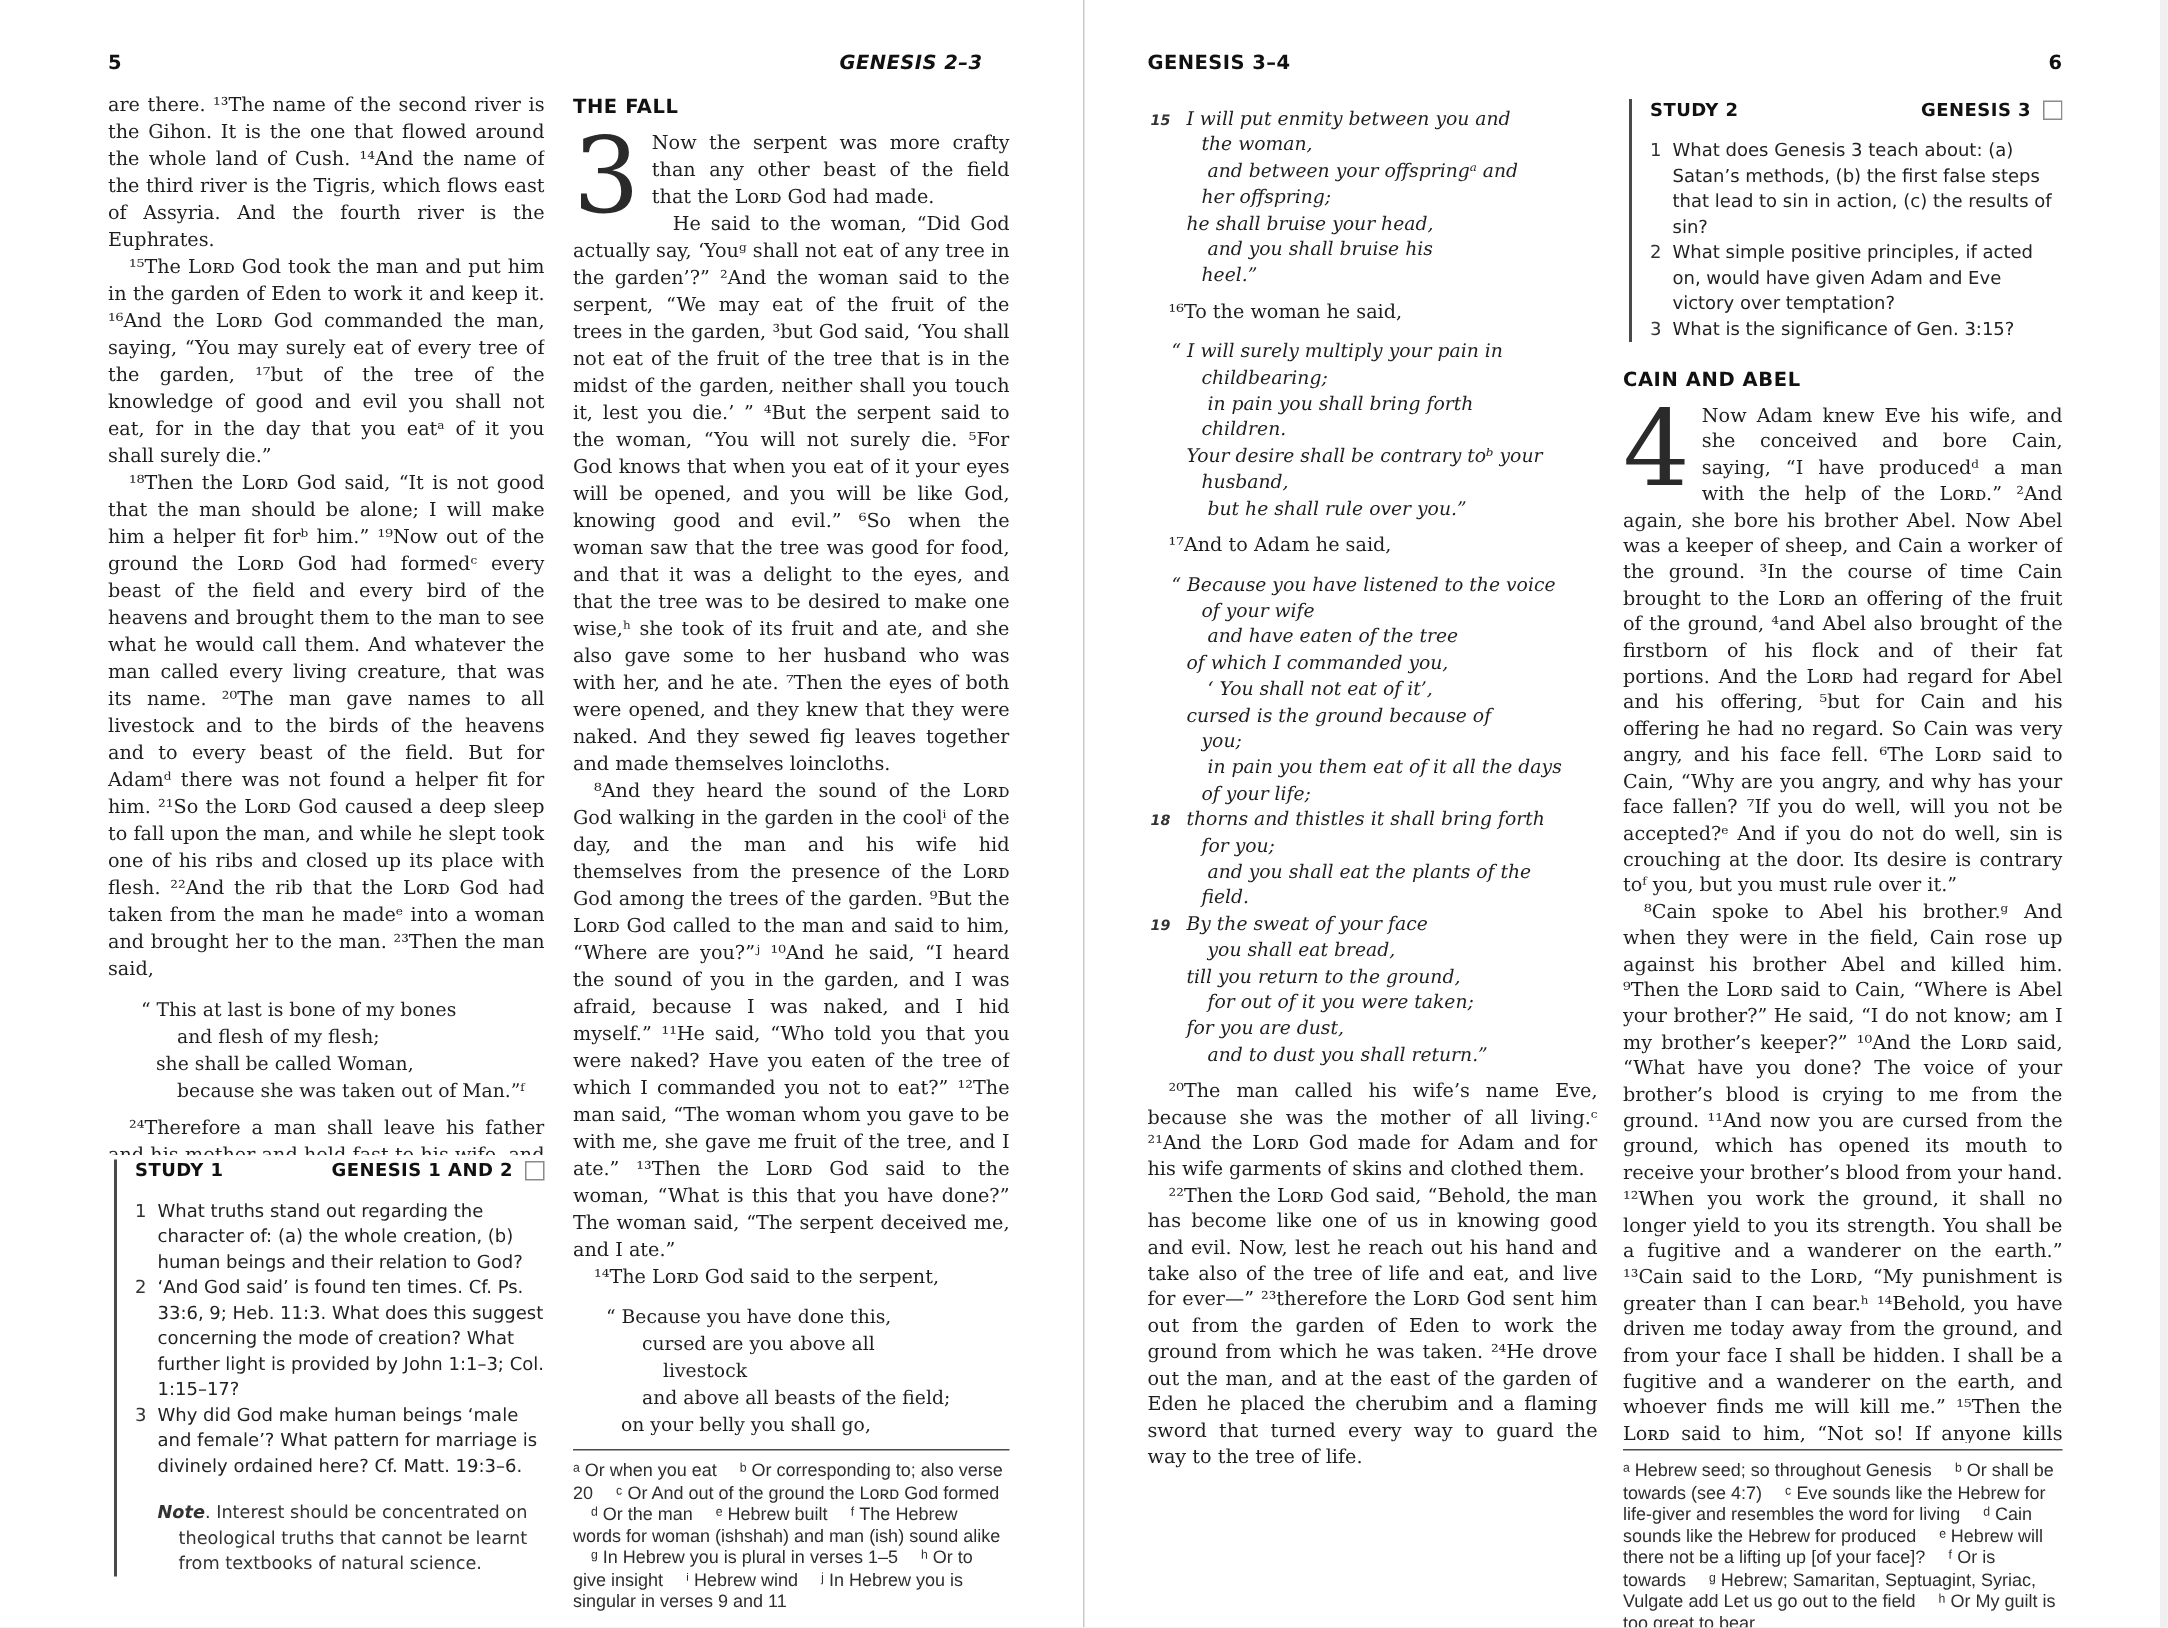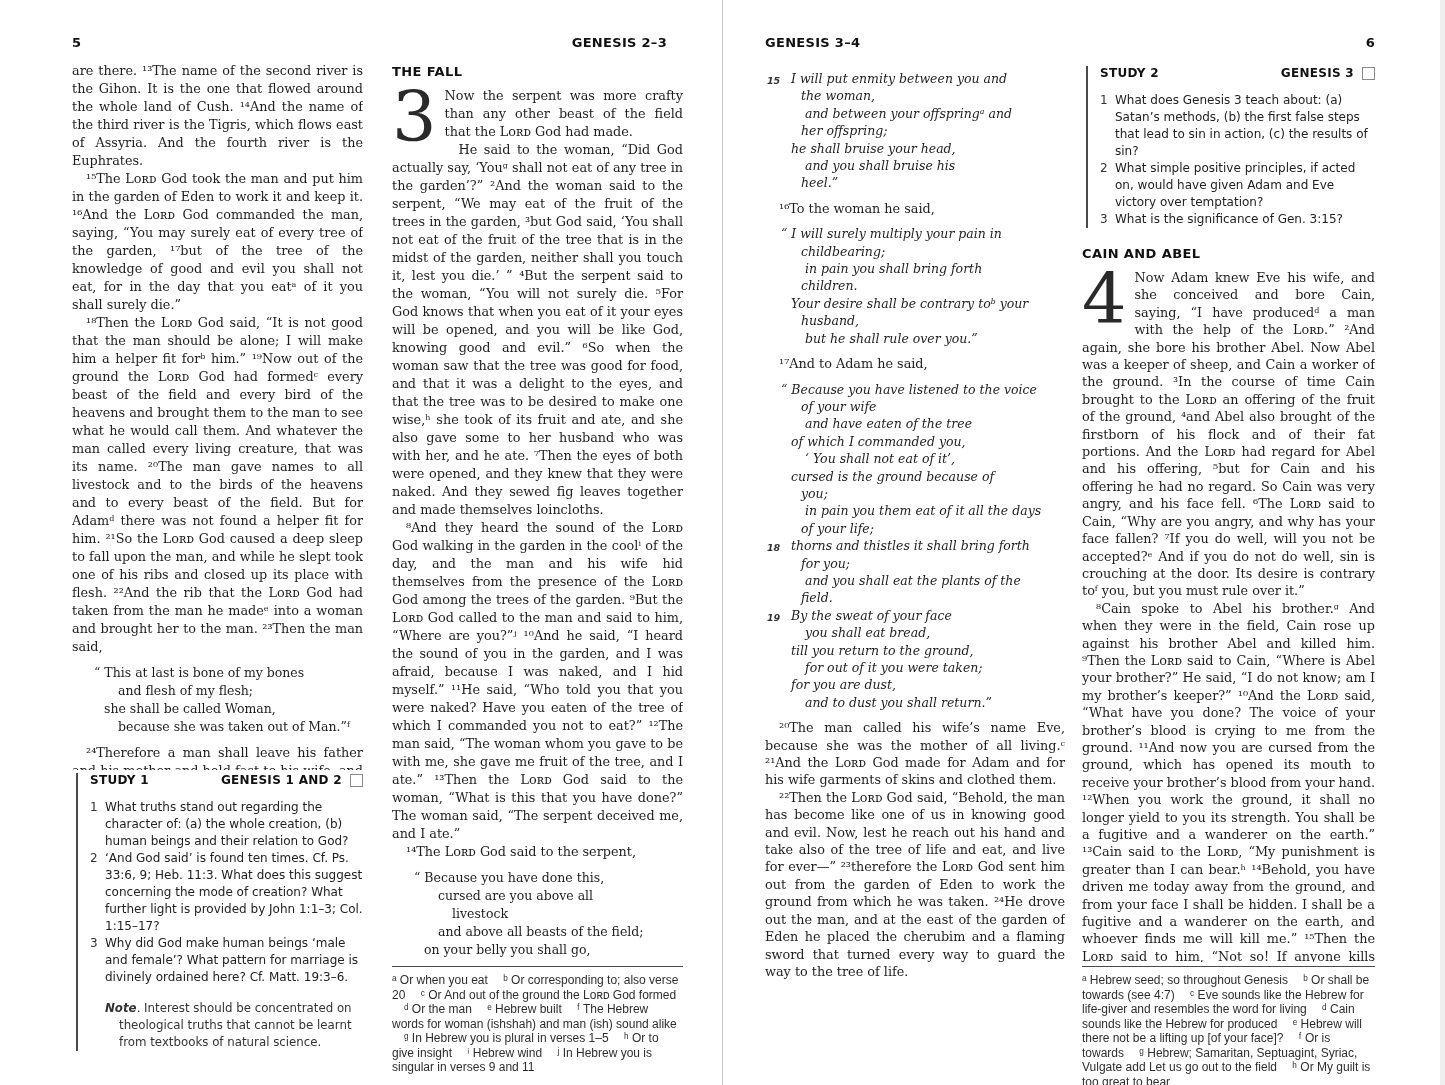--- a/index.html
+++ b/index.html
@@ -4,27 +4,27 @@
 <style>
   html,body{margin:0;padding:0;background:#fafafa;}
   .canvas{position:relative;width:1445px;height:1085px;background:#ffffff;
     font-family:"DejaVu Serif",serif;color:#1e1e1e;outline:1px solid #d8d8d8;overflow:hidden;}
   .edge-right{position:absolute;right:0;top:0;width:5px;height:100%;background:#efefef;}
   .divider{position:absolute;left:722px;top:0;width:1px;height:1085px;background:#c9c9c9;}
 
   .pagenum,.runhead{position:absolute;top:35px;font-family:"DejaVu Sans",sans-serif;
     font-weight:700;font-size:13px;letter-spacing:.3px;color:#111;}
   #pn-left{left:72px;}
-  #rh-left{left:376px;width:291px;text-align:right;}
+  #rh-left{left:364px;width:291px;text-align:right;font-style:italic;}
   #rh-right{left:765px;}
   #pn-right{left:1082px;width:293px;text-align:right;}
 
   .col{position:absolute;top:62px;}
   #col1{left:72px;width:291px;height:1010px;}
-  #col2{left:392px;width:291px;height:1023px;}
+  #col2{left:382px;width:291px;height:1023px;}
   #col3{left:765px;width:300px;height:985px;overflow:hidden;}
   #col4{left:1082px;width:293px;height:1023px;}
 
   .prose-wrap{height:708px;overflow:hidden;}
   .body-wrap{height:900px;overflow:hidden;}
 
   .p{margin:0;text-align:justify;text-indent:14px;font-size:12.8px;line-height:18px;}
   #col3 .p,#col4 .p{line-height:17.4px;}
   .noind{text-indent:0;}
 

